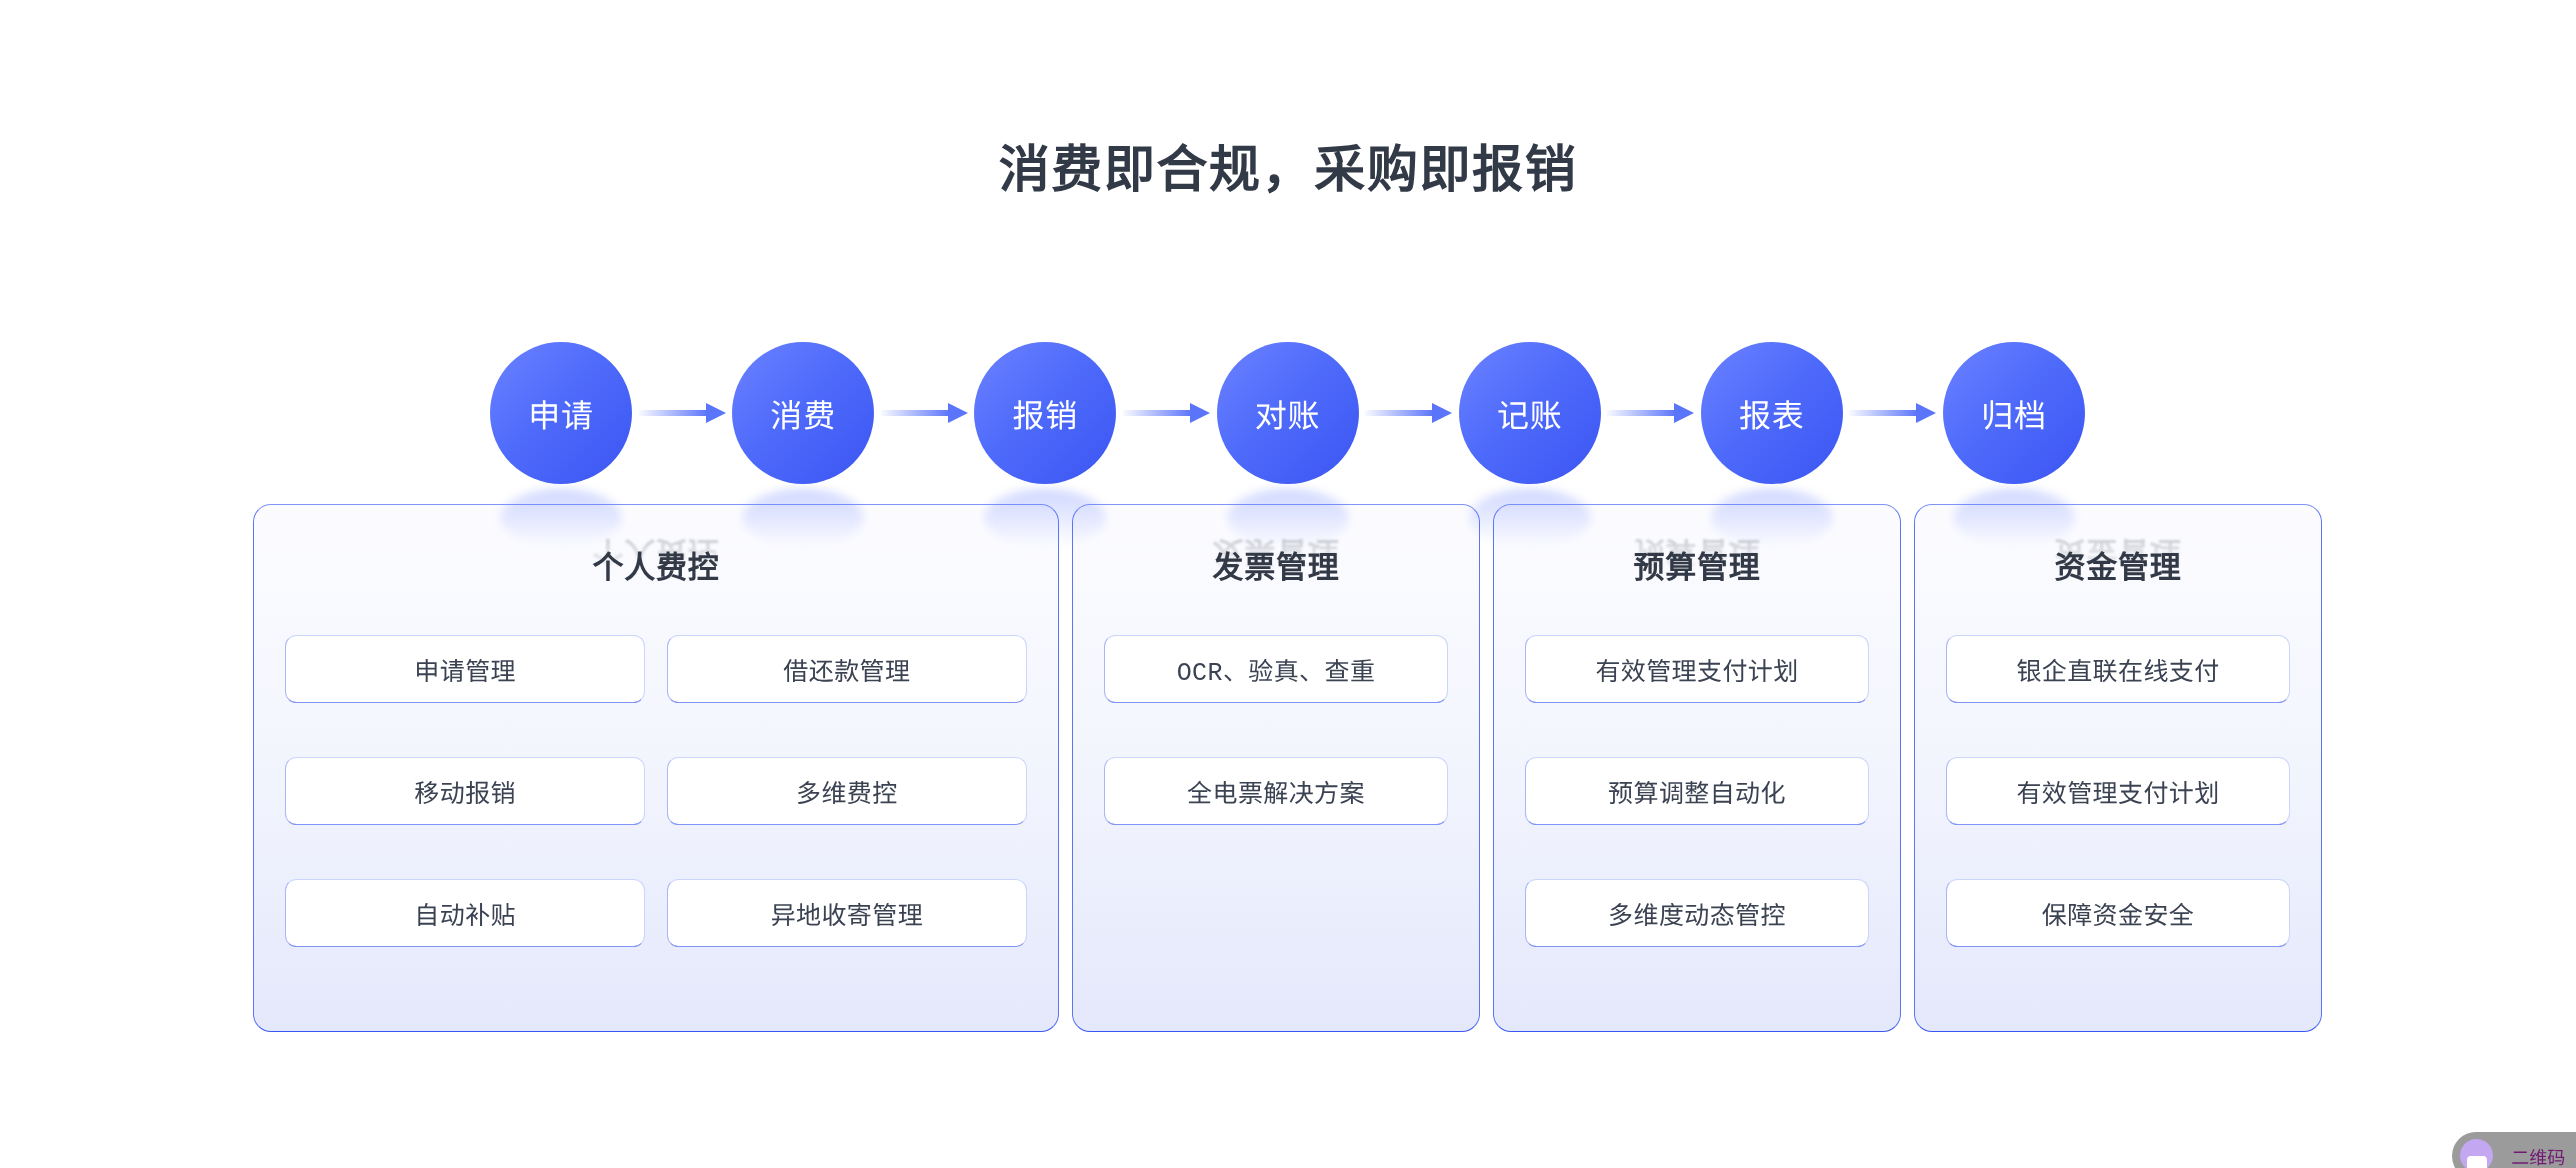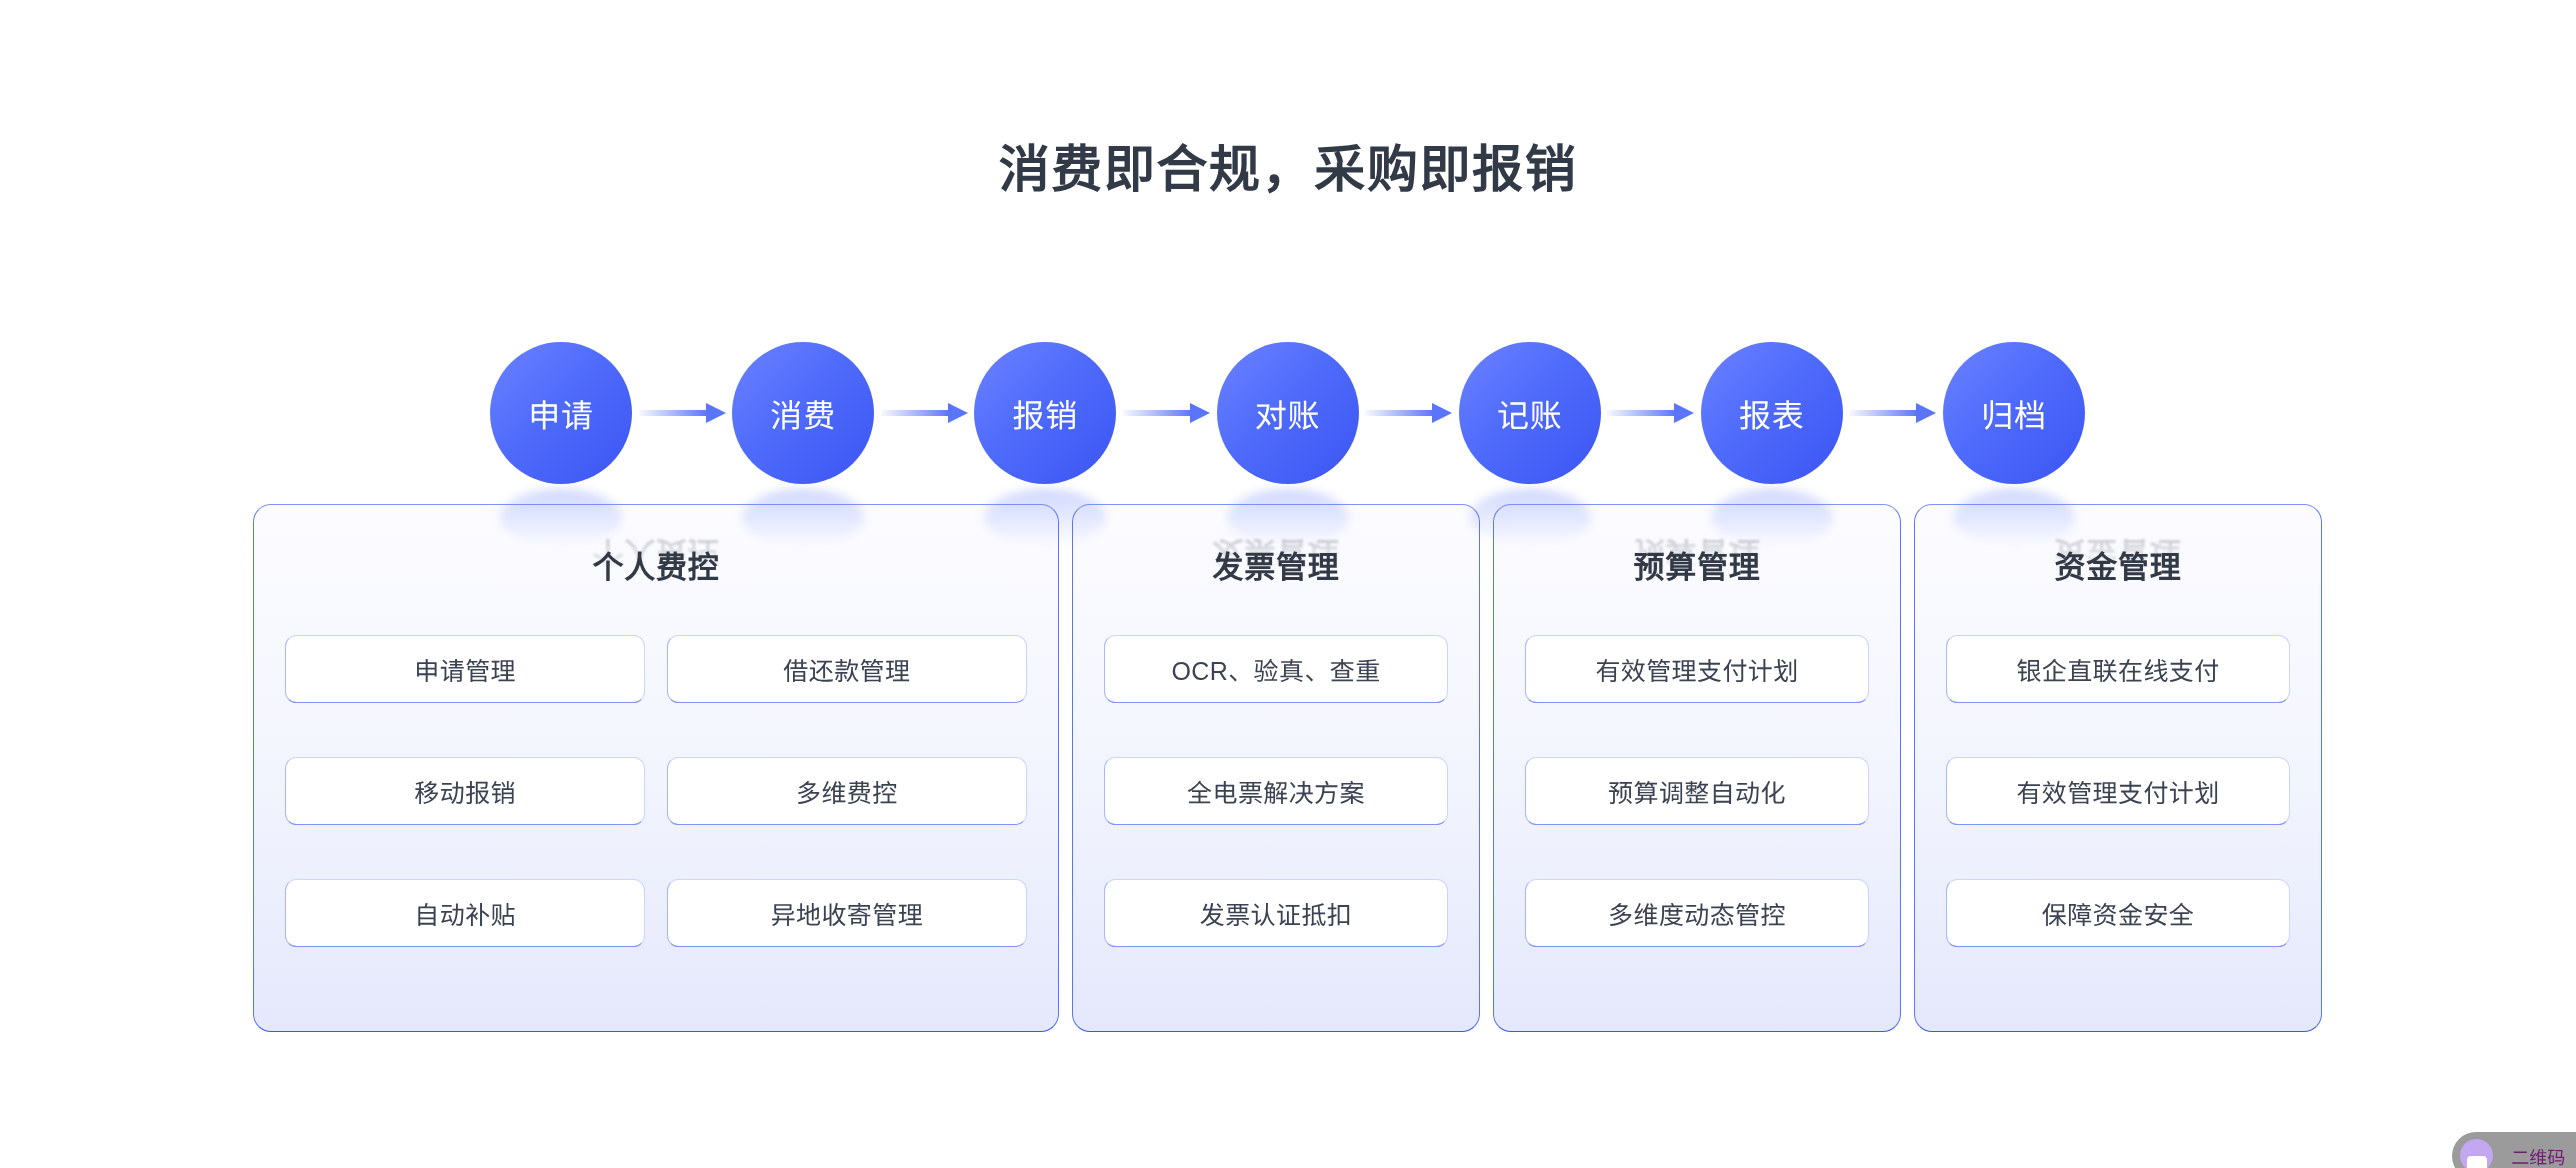--- a/index.html
+++ b/index.html
@@ -168,20 +168,21 @@
     border-left-color: #a9b7f8;
     border-radius: 11.5px;
     display: flex;
     align-items: center;
     justify-content: center;
     font-size: 25px;
     color: #3b4252;
     letter-spacing: 0.4px;
     box-sizing: border-box;
     white-space: nowrap;
+    font-family: Liberation Mono, monospace;
   }
 
   
   .floating-widget {
     position: absolute;
     right: 0;
     bottom: -11.5px;
     width: 124px;
     height: 48px;
     border-radius: 24px 0 0 24px;
@@ -290,21 +291,20 @@
         <div class="tile">自动补贴</div>
         <div class="tile">异地收寄管理</div>
       </div>
     </div>
     <div class="panel narrow">
       <div class="panel-title">发票管理</div>
       <div class="panel-title-mirror">发票管理</div>
       <div class="tile-grid one-col">
         <div class="tile">OCR、验真、查重</div>
         <div class="tile">全电票解决方案</div>
-        <div class="tile">发票认证抵扣</div>
       </div>
     </div>
     <div class="panel narrow">
       <div class="panel-title">预算管理</div>
       <div class="panel-title-mirror">预算管理</div>
       <div class="tile-grid one-col">
         <div class="tile">有效管理支付计划</div>
         <div class="tile">预算调整自动化</div>
         <div class="tile">多维度动态管控</div>
       </div>

